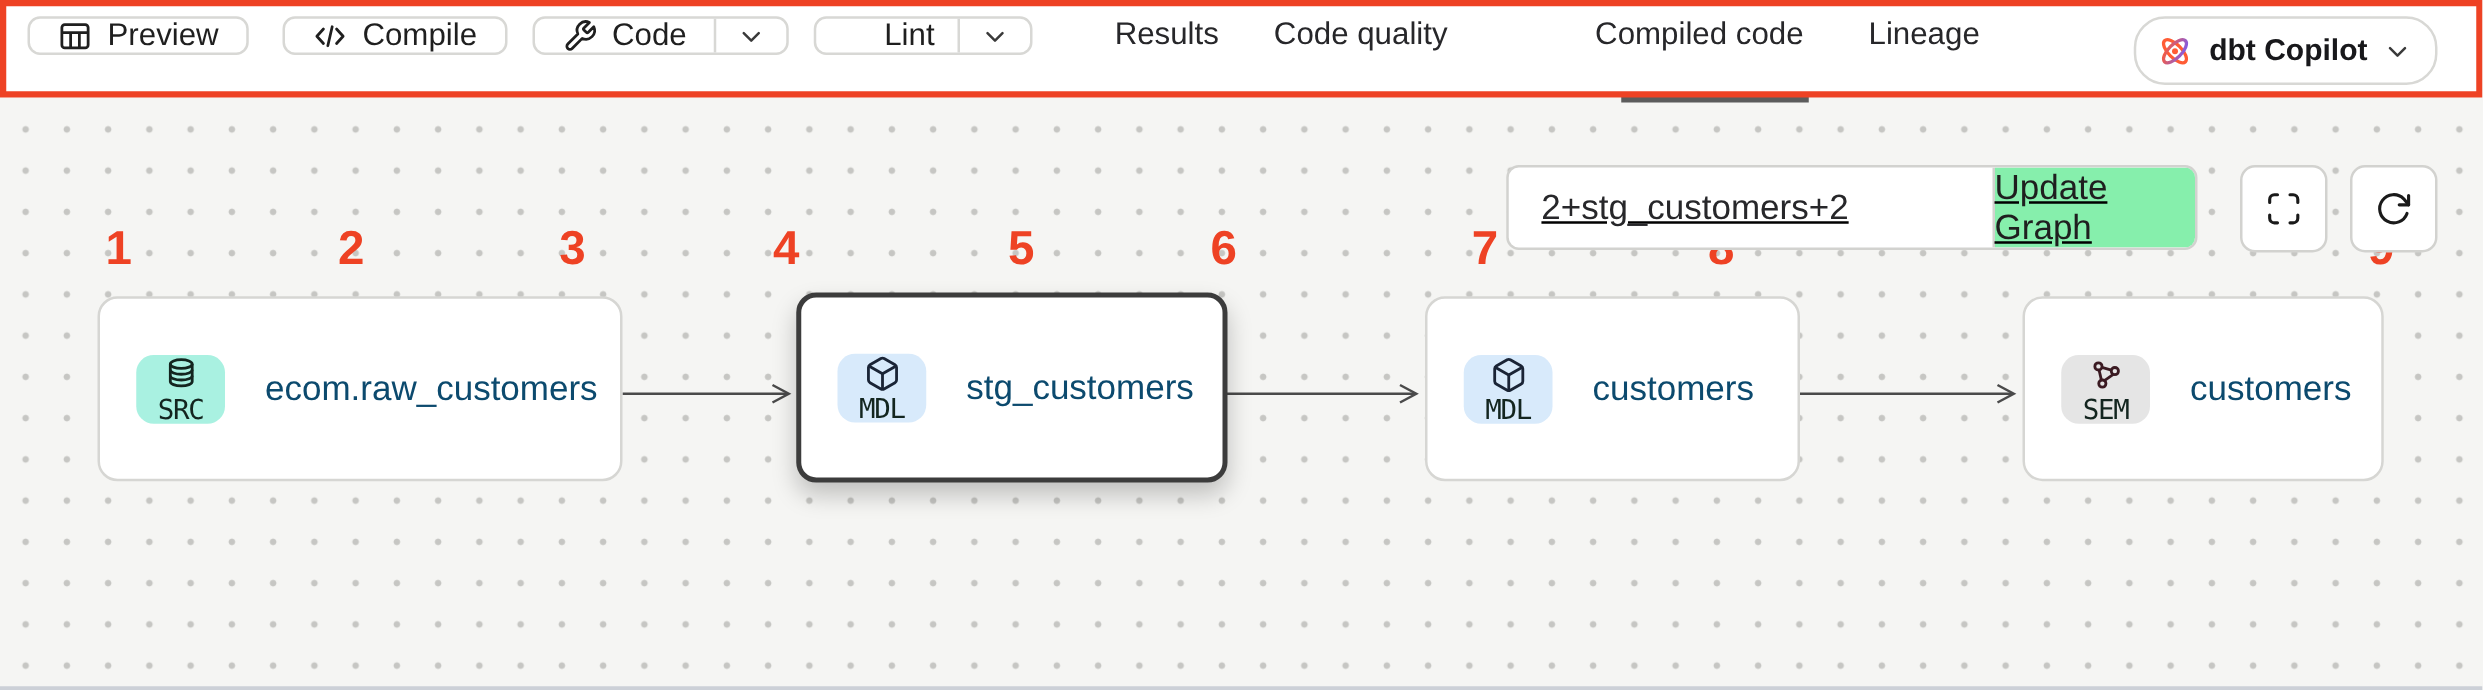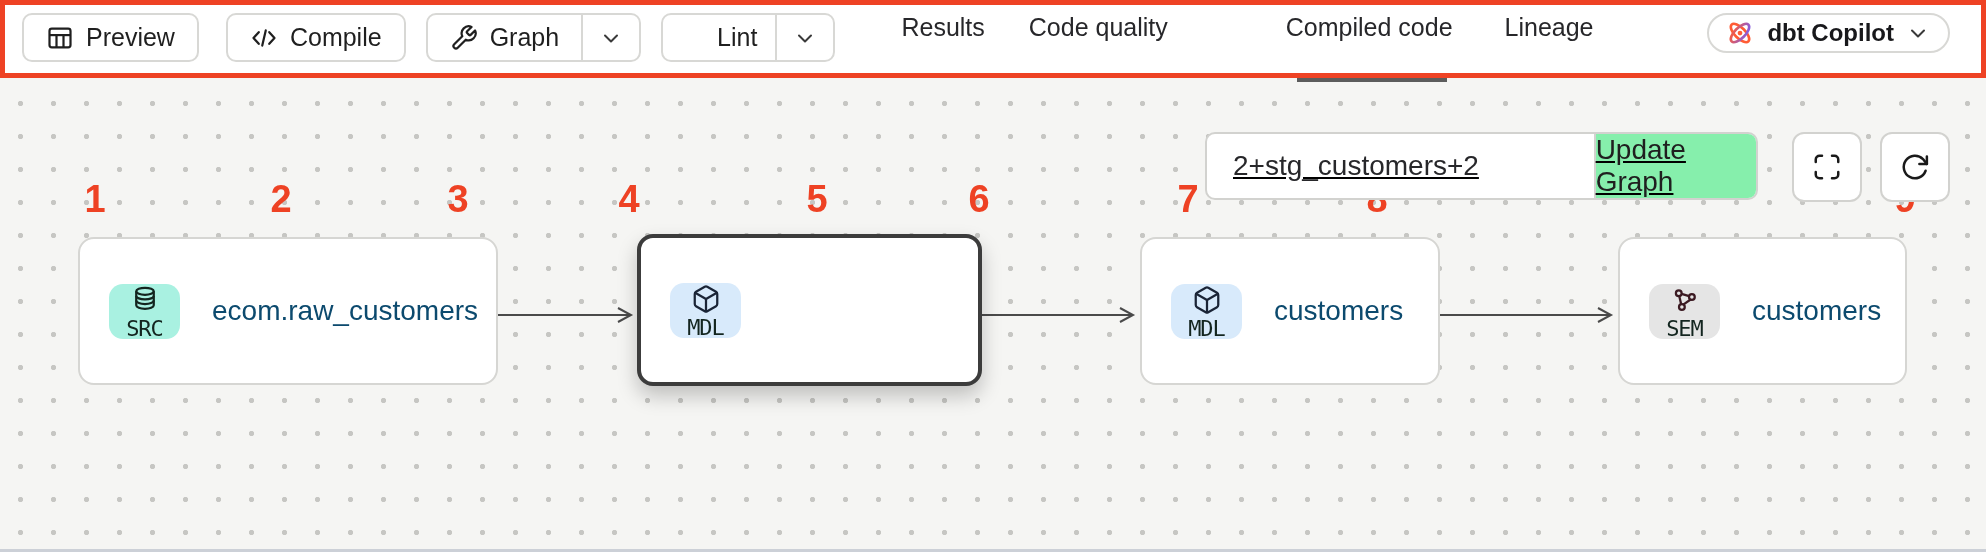--- a/index.html
+++ b/index.html
@@ -5,35 +5,35 @@
   * { margin:0; padding:0; box-sizing:border-box; }
   html,body { width:1986px; height:552px; overflow:hidden;
     font-family:"Liberation Sans", sans-serif; background:#f5f5f3; }
   .stage { position:relative; width:1986px; height:552px; }
 
   
   .toolbar { position:absolute; left:0; top:0; width:1986px; height:78px;
     background:#ffffff; display:flex; align-items:flex-start; padding-top:13px; z-index:2; }
   .annotation-frame { position:absolute; left:0; top:0; width:1986px; height:78px;
     border:5px solid #ee4224; z-index:6; pointer-events:none; }
-  .tb-btn { height:49px; background:#fff; border:2px solid #d8d8d5; border-radius:10px;
+  .tb-btn { height:31px; background:#fff; border:2px solid #d8d8d5; border-radius:10px;
     display:flex; align-items:center; font-size:25px; font-weight:500; color:#1f1f1f;
     cursor:pointer; flex:none; }
   .tb-btn .ic { display:flex; align-items:center; margin-right:12px; }
   .tb-btn .pad { padding:0 22px; display:flex; align-items:center; height:100%; }
   .split .divider { width:2px; height:100%; background:#d8d8d5; }
   .split .chev { padding:0 16px; display:flex; align-items:center; height:100%; }
   svg { display:block; }
 
   .tabs { display:flex; align-items:flex-start; height:49px; }
   .tab { font-size:25px; color:#27272a; cursor:pointer; flex:none; }
   .tab-underline { position:absolute; left:1297px; top:75px; width:150px; height:7px;
     background:#5c5c5c; z-index:5; }
 
-  .copilot { margin-left:auto; margin-right:36px; height:40px; border:2px solid #d8d8d5;
+  .copilot { margin-left:auto; margin-right:36px; height:55px; border:2px solid #d8d8d5;
     border-radius:25px; display:flex; align-items:center; padding:0 18px 0 16px; gap:12px;
     background:#fff; cursor:pointer; font-size:24px; font-weight:600; color:#18181b; }
 
   
   .canvas { position:absolute; left:0; top:78px; width:1986px; height:471px;
     background-color:#f5f5f3;
     background-image:radial-gradient(circle, #c6c6c3 2.2px, transparent 3px);
     background-size:33px 33px; background-position:4px 9px; }
   .bottom-strip { position:absolute; left:0; bottom:0; width:1986px; height:3px;
     background:#ccd0d7; }
@@ -103,21 +103,21 @@
       </span>
     </button>
 
     <div class="tb-btn split" style="margin-left:20px;">
       <span class="pad">
         <span class="ic">
           <svg width="28" height="28" viewBox="0 0 24 24" fill="none" stroke="#1f1f1f" stroke-width="1.9" stroke-linecap="round" stroke-linejoin="round">
             <path d="M14.7 6.3a1 1 0 0 0 0 1.4l1.6 1.6a1 1 0 0 0 1.4 0l3.77-3.77a6 6 0 0 1-7.94 7.94l-6.91 6.91a2.12 2.12 0 0 1-3-3l6.91-6.91a6 6 0 0 1 7.94-7.94l-3.76 3.76z"></path>
           </svg>
         </span>
-        <span>Graph</span>
+        <span>Code</span>
       </span>
       <span class="divider"></span>
       <span class="chev">
         <span>
           <svg width="24" height="24" viewBox="0 0 24 24" fill="none" stroke="#3a3a3a" stroke-width="2" stroke-linecap="round" stroke-linejoin="round">
             <polyline points="6,9.5 12,15.5 18,9.5"></polyline>
           </svg>
         </span>
       </span>
     </div>
@@ -236,20 +236,21 @@
       <span class="badge" style="background: rgb(216, 234, 251);">
         <span>
           <svg width="30" height="30" viewBox="0 0 24 24" fill="none" stroke="#1a2436" stroke-width="1.8" stroke-linejoin="round">
             <path d="M21 16V8a2 2 0 0 0-1-1.73l-7-4a2 2 0 0 0-2 0l-7 4A2 2 0 0 0 3 8v8a2 2 0 0 0 1 1.73l7 4a2 2 0 0 0 2 0l7-4A2 2 0 0 0 21 16z"></path>
             <polyline points="3.3,7 12,12 20.7,7"></polyline>
             <line x1="12" y1="22" x2="12" y2="12"></line>
           </svg>
         </span>
         <span class="btype">MDL</span>
       </span>
+      <span class="node-label">stg_customers</span>
     </div>
 
     <div class="node" style="left:1140px; top:159px; width:300px;">
       <span class="badge" style="background: rgb(216, 234, 251);">
         <span>
           <svg width="30" height="30" viewBox="0 0 24 24" fill="none" stroke="#1a2436" stroke-width="1.8" stroke-linejoin="round">
             <path d="M21 16V8a2 2 0 0 0-1-1.73l-7-4a2 2 0 0 0-2 0l-7 4A2 2 0 0 0 3 8v8a2 2 0 0 0 1 1.73l7 4a2 2 0 0 0 2 0l7-4A2 2 0 0 0 21 16z"></path>
             <polyline points="3.3,7 12,12 20.7,7"></polyline>
             <line x1="12" y1="22" x2="12" y2="12"></line>
           </svg>

